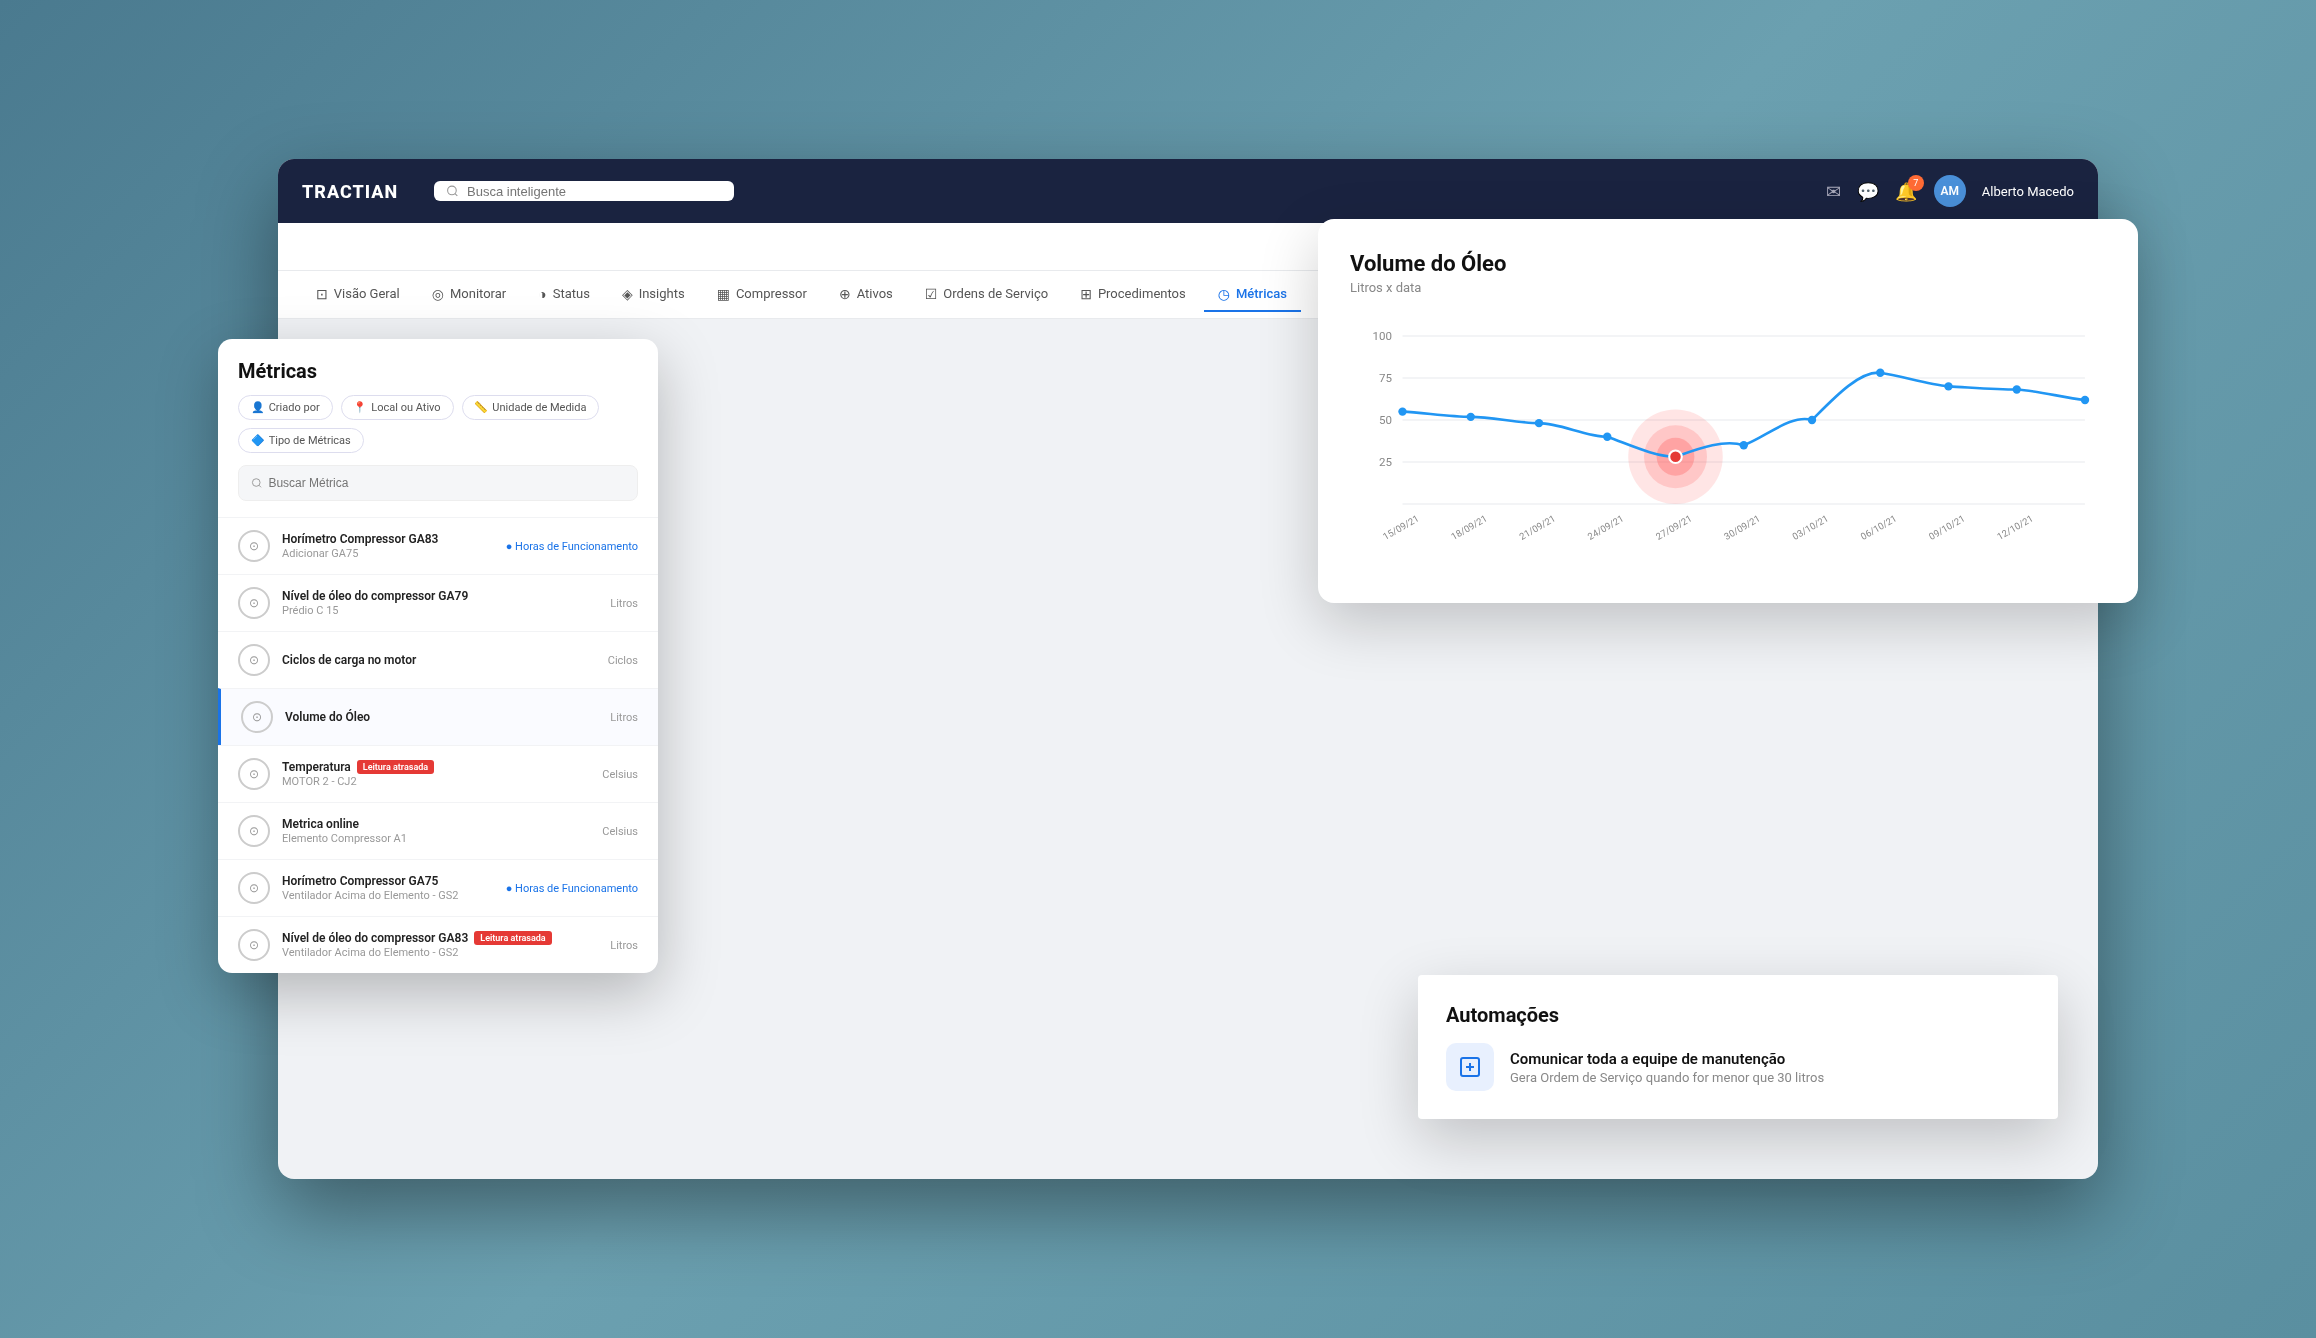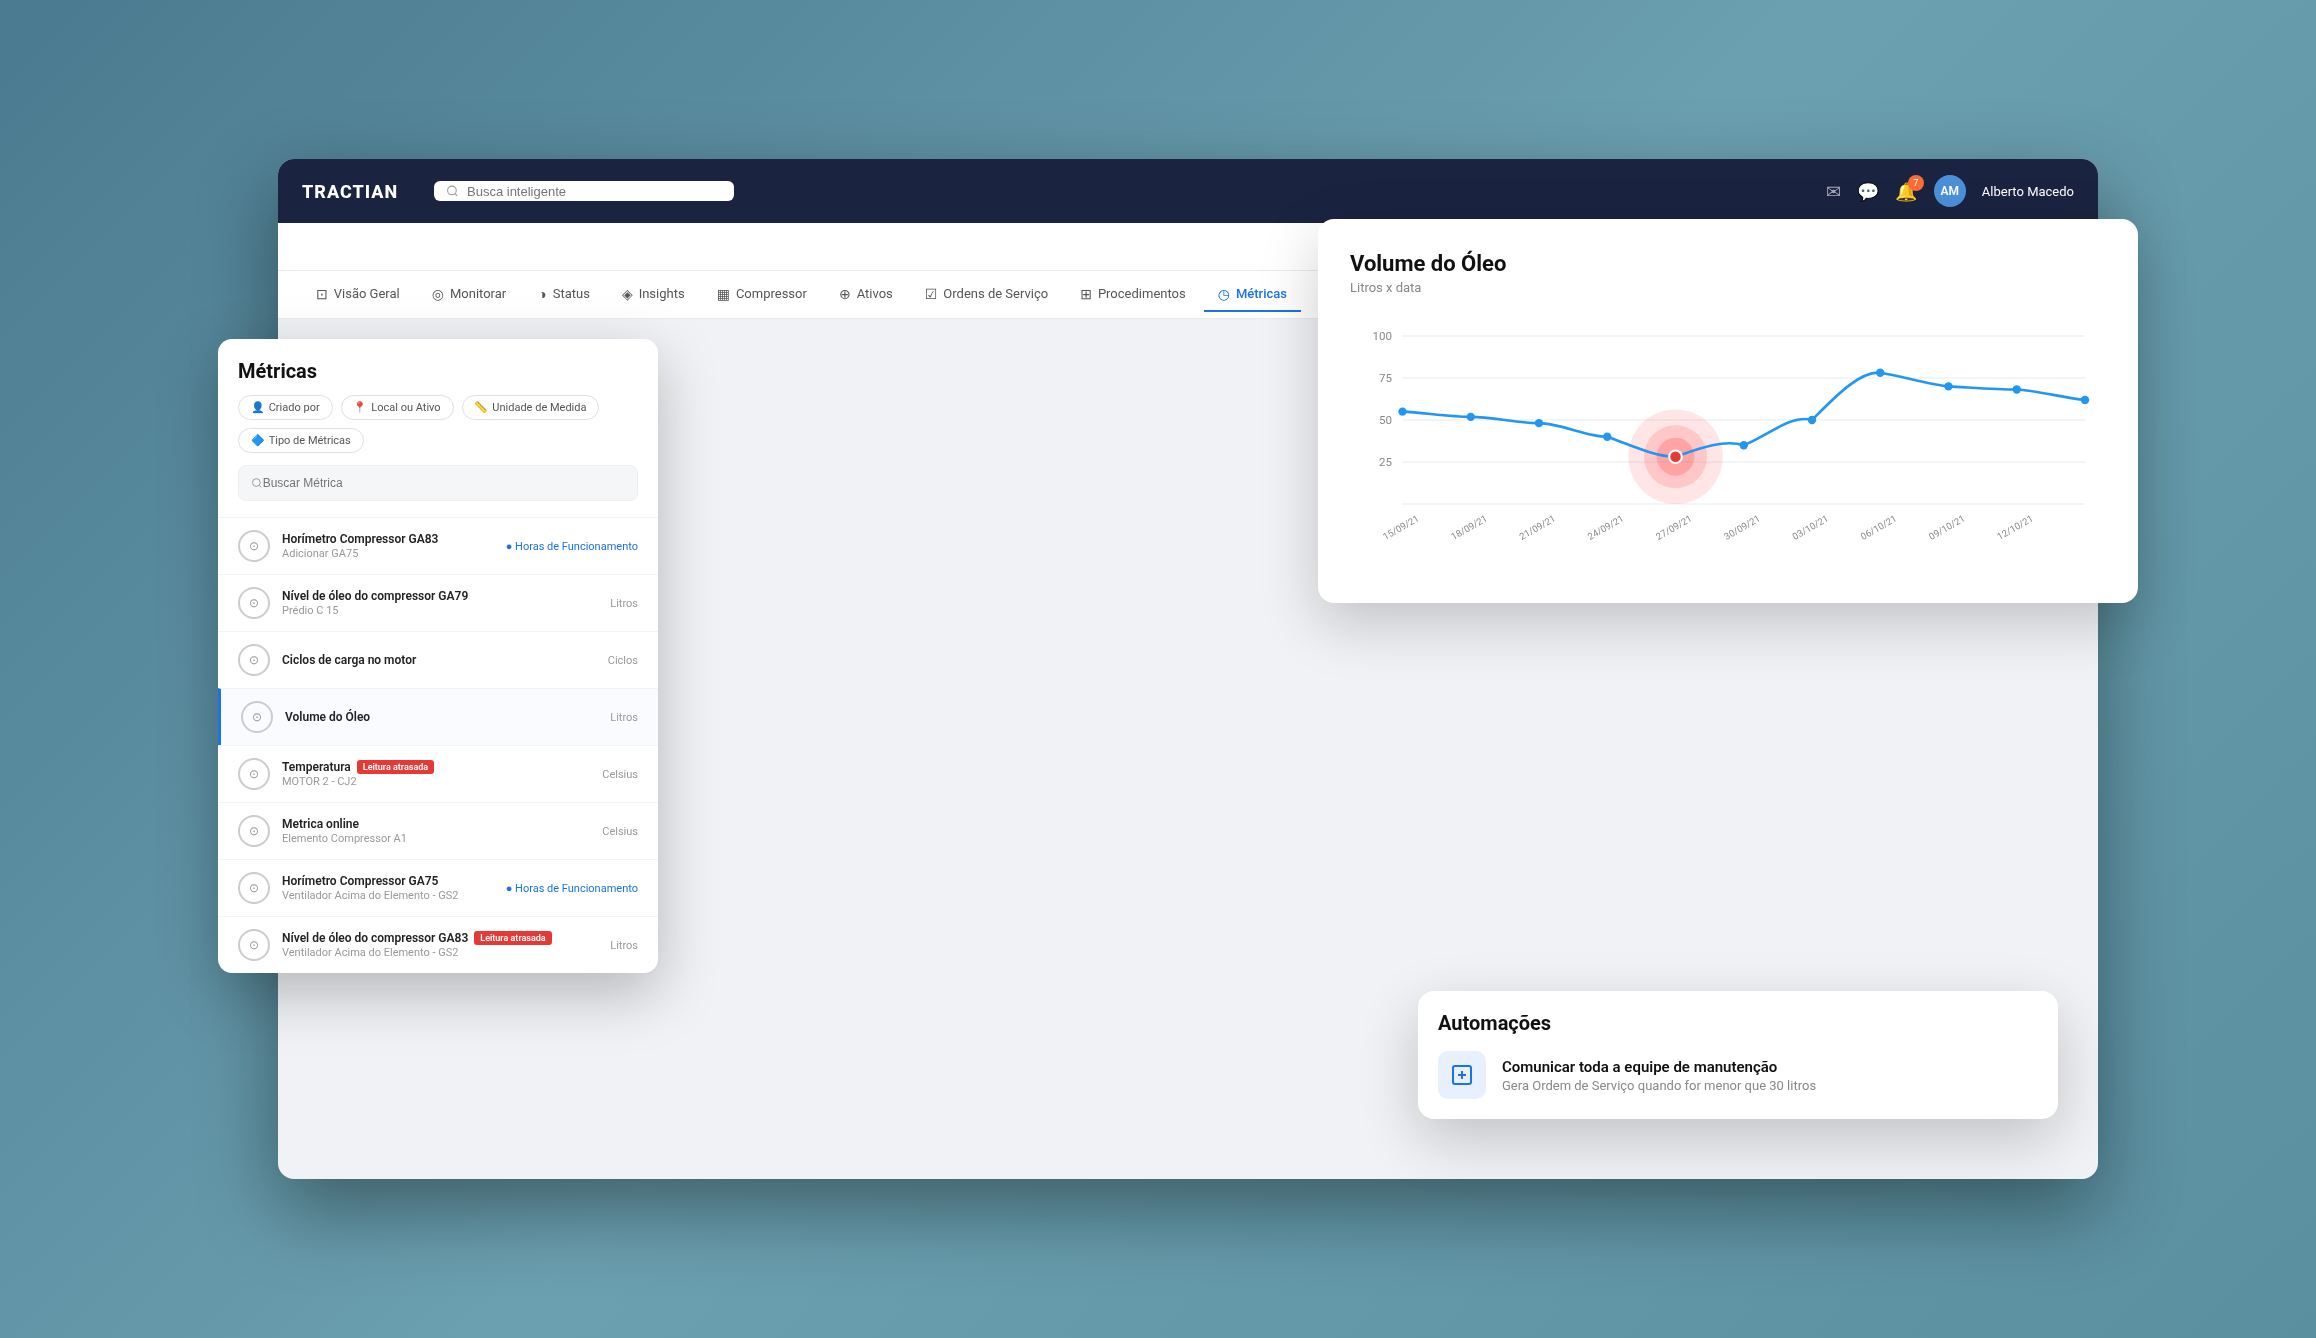--- a/index.html
+++ b/index.html
@@ -271,21 +271,21 @@
       gap: 4px;
     }
     .floating-search {
       background: #f5f6f8;
       border: 1px solid #eee;
       border-radius: 8px;
       height: 36px;
       display: flex;
       align-items: center;
       padding: 0 12px;
-      gap: 0;
+      gap: 6px;
       margin-bottom: 4px;
     }
     .floating-search input {
       border: none;
       outline: none;
       font-size: 12px;
       color: #666;
       background: transparent;
       width: 100%;
     }
@@ -349,23 +349,23 @@
       padding: 32px;
     }
 
     
     .floating-auto {
       position: absolute;
       bottom: 100px;
       right: 100px;
       width: 640px;
       background: white;
-      border-radius: 16px;
+      border-radius: 4px;
       box-shadow: 0 20px 60px rgba(0,0,0,0.2);
-      padding: 20px;
+      padding: 28px;
       z-index: 7;
     }
     @keyframes pulse {
       0%, 100% { opacity: 0.6; r: 30; }
       50% { opacity: 1; r: 45; }
     }
   </style>
 </head>
 <body>
 

